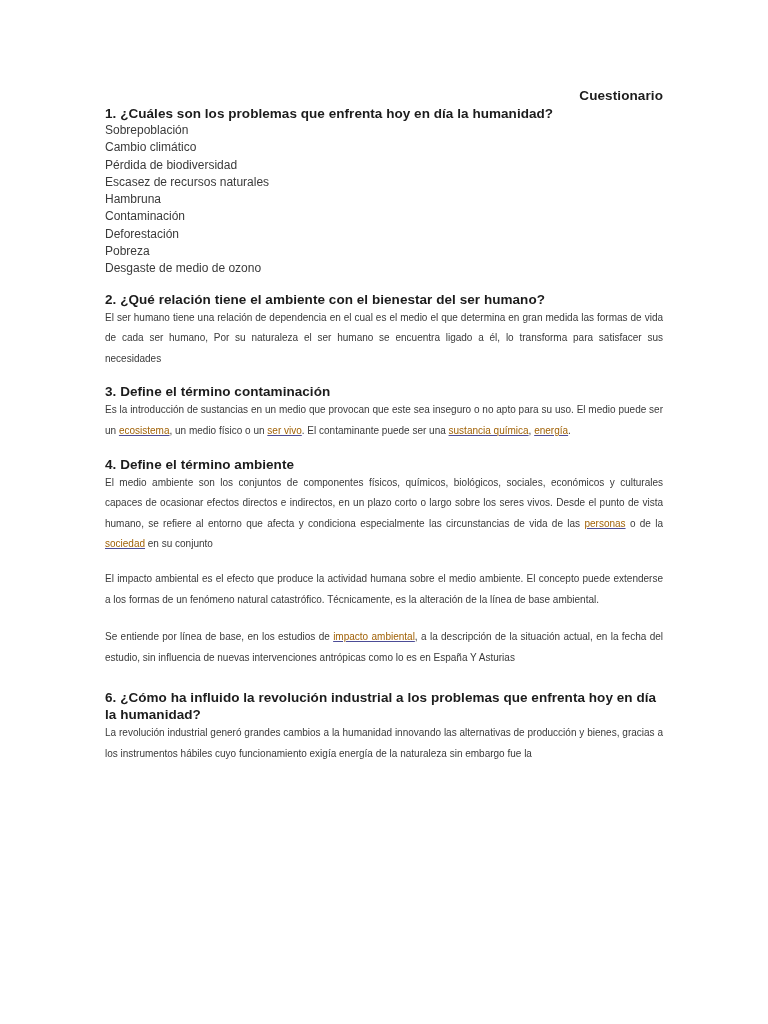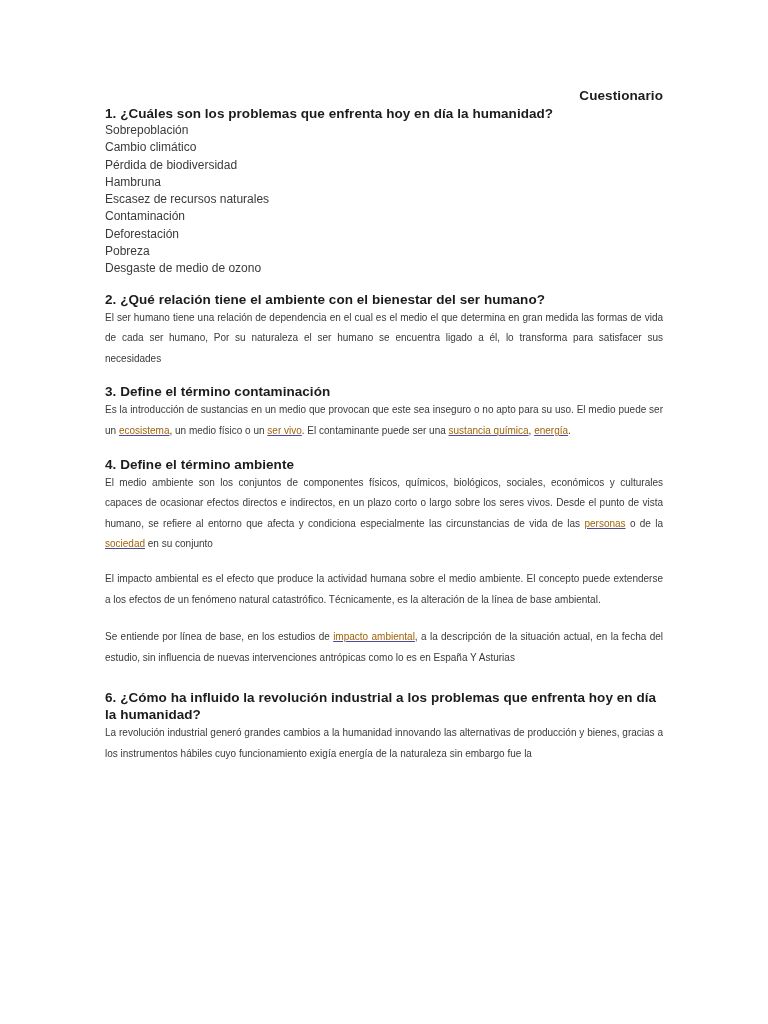--- a/index.html
+++ b/index.html
@@ -98,22 +98,22 @@
 <div class="page">
   <div class="doc-body">
 
     <div class="doc-title">Cuestionario</div>
 
     <div class="q-block first">
       <div class="q-heading">1. ¿Cuáles son los problemas que enfrenta hoy en día la humanidad?</div>
       <div class="list-item">Sobrepoblación</div>
       <div class="list-item">Cambio climático</div>
       <div class="list-item">Pérdida de biodiversidad</div>
+      <div class="list-item">Escasez de recursos naturales</div>
       <div class="list-item">Hambruna</div>
-      <div class="list-item">Escasez de recursos naturales</div>
       <div class="list-item">Contaminación</div>
       <div class="list-item">Deforestación</div>
       <div class="list-item">Pobreza</div>
       <div class="list-item">Desgaste de medio de ozono</div>
     </div>
 
     <div class="q-block">
       <div class="q-heading">2. ¿Qué relación tiene el ambiente con el bienestar del ser humano?</div>
       <p class="para">El ser humano tiene una relación de dependencia en el cual es el medio el que determina en gran medida las formas de vida  de cada ser humano, Por su naturaleza el ser humano se encuentra ligado a él, lo transforma para satisfacer sus necesidades</p>
     </div>
@@ -122,21 +122,21 @@
       <div class="q-heading">3. Define el término contaminación</div>
       <p class="para"><span>Es la introducción de sustancias en un medio que provocan que este sea inseguro o no apto para su uso. El medio puede ser un </span><span class="doclink">ecosistema</span><span>, un medio físico o un </span><span class="doclink">ser vivo</span><span>. El contaminante puede ser una </span><span class="doclink">sustancia química</span><span>, </span><span class="doclink">energía</span><span>.</span></p>
     </div>
 
     <div class="q-block">
       <div class="q-heading">4. Define el término ambiente</div>
       <p class="para"><span>El medio ambiente son los conjuntos de componentes físicos, químicos, biológicos, sociales, económicos y culturales capaces de ocasionar efectos directos e indirectos, en un plazo corto o largo sobre los seres vivos. Desde el punto de vista humano, se refiere al entorno que afecta y condiciona especialmente las circunstancias de vida de las </span><span class="doclink">personas</span><span> o de la </span><span class="doclink">sociedad</span><span> en su conjunto</span></p>
     </div>
 
     <div class="q-block">
-      <p class="para">El impacto ambiental es el efecto que produce la actividad humana sobre el medio ambiente. El concepto puede extenderse a los efectos de un fenómeno natural catastrófico. Técnicamente, es la alteración de la línea de base ambiental.</p>
+      <p class="para">El impacto ambiental es el efecto que produce la actividad humana sobre el medio ambiente. El concepto puede extenderse a los formas de un fenómeno natural catastrófico. Técnicamente, es la alteración de la línea de base ambiental.</p>
       <p class="para"><span>Se entiende por línea de base, en los estudios de </span><span class="doclink">impacto ambiental</span><span>, a la descripción de la situación actual, en la fecha del estudio, sin influencia de nuevas intervenciones antrópicas como lo es en España Y Asturias</span></p>
     </div>
 
     <div class="spacer-sm"></div>
 
     <div class="q-block">
       <div class="q-heading">6. ¿Cómo ha influido la revolución industrial a los problemas que enfrenta hoy en día la humanidad?</div>
       <p class="para">La revolución industrial generó grandes cambios a la humanidad innovando las alternativas de producción y bienes, gracias a los instrumentos hábiles cuyo funcionamiento exigía energía de la naturaleza sin embargo fue la</p>
     </div>
 

